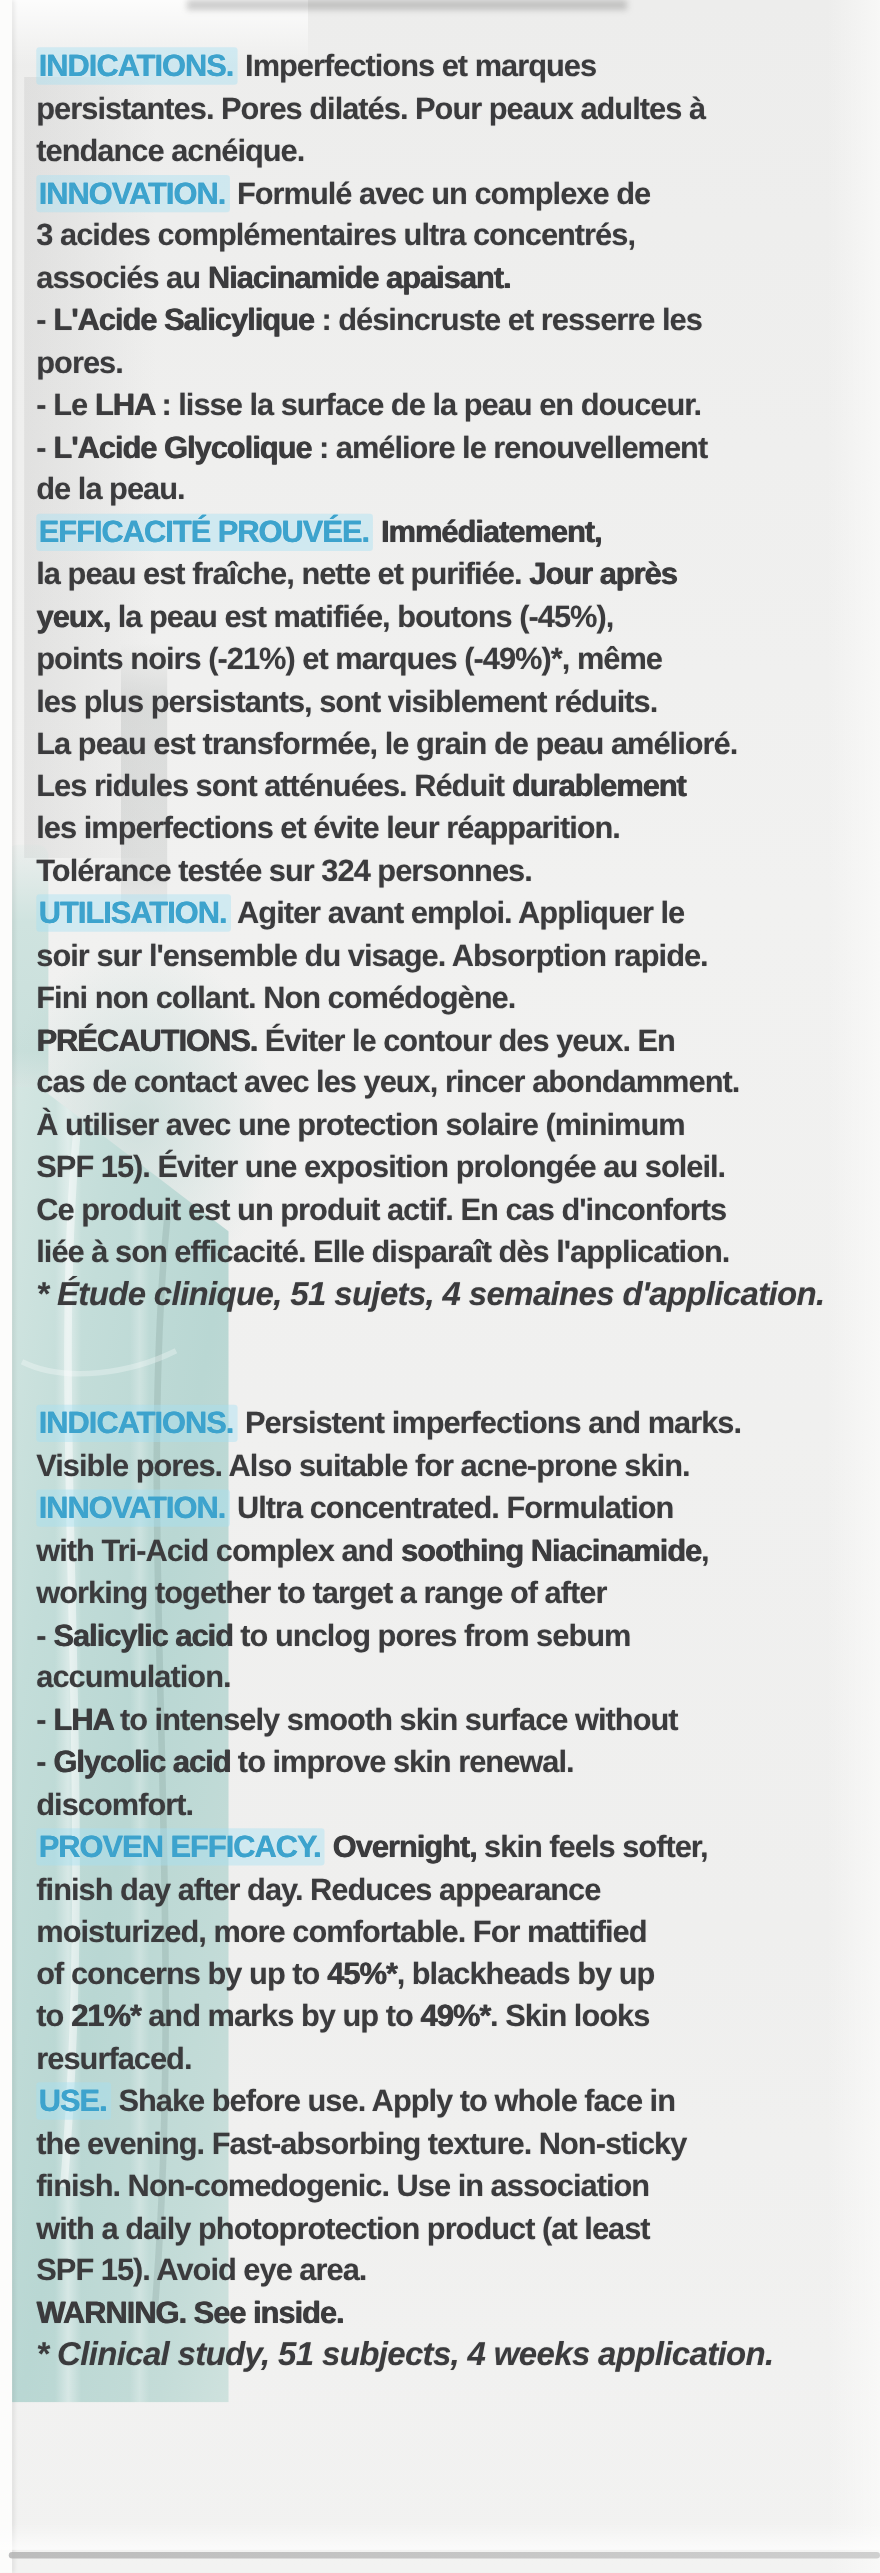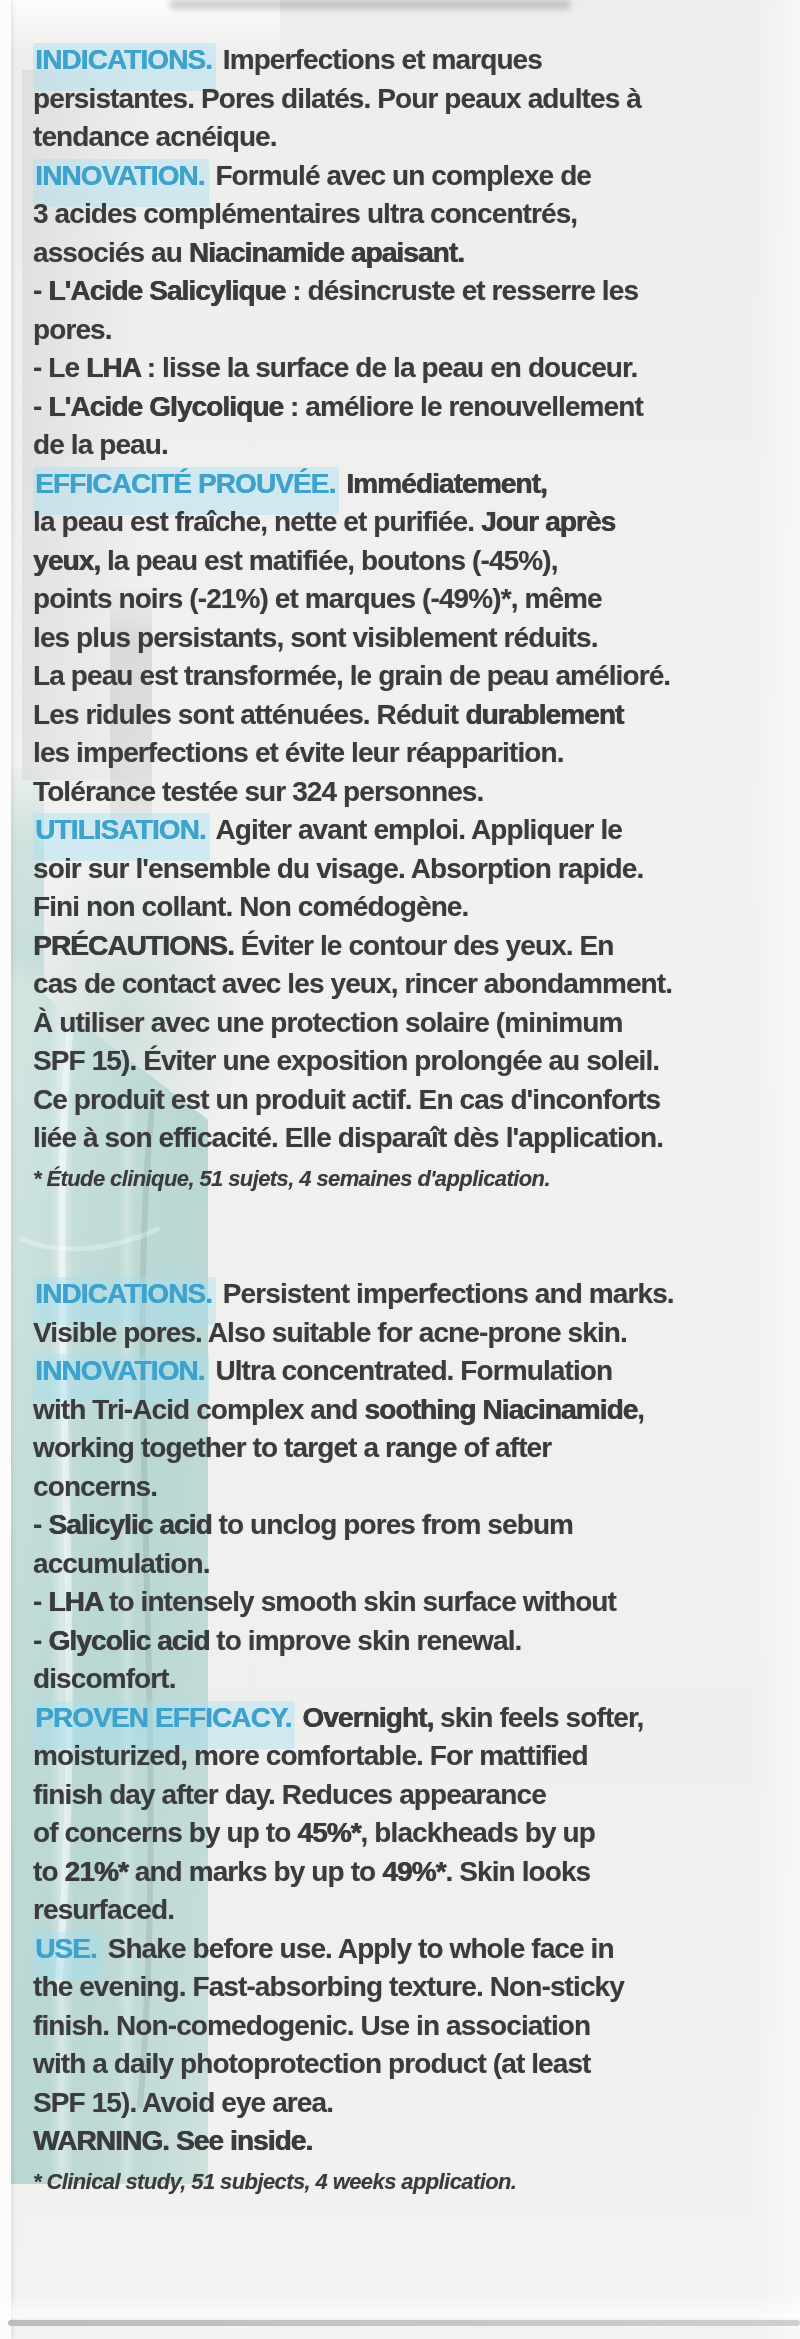--- a/index.html
+++ b/index.html
@@ -48,23 +48,23 @@
   .section-en{top:1275px;}
   .line{
     white-space:nowrap;line-height:38.5px;font-size:28px;font-weight:700;
     letter-spacing:-0.9px;color:var(--body-text);
     text-shadow:0 0 1px rgba(70,70,70,.35);
   }
   .s-n{}
   .s-b{text-shadow:.6px 0 currentColor,0 0 1px rgba(70,70,70,.35);}
   .s-k{text-shadow:.6px 0 currentColor,0 0 1px rgba(70,70,70,.35);}
   .s-h{color:var(--heading-blue);background:var(--heading-highlight);
-       padding:1px 4px 16px 2px;border-radius:3px;
+       padding:1px 4px 2px 2px;border-radius:3px;
        text-shadow:.5px 0 currentColor;}
-  .s-i{font-style:italic;font-size:22px;letter-spacing:-0.6px;}
+  .s-i{font-style:italic;font-size:30px;letter-spacing:-0.6px;}
 </style>
 </head>
 <body>
 
 <div class="stage">
 
   <div class="top-glare"></div>
   <div class="top-cut-text"></div>
   <div class="print-shade-band"></div>
   <div class="gray-shadow-column"></div>
@@ -117,29 +117,28 @@
       <div class="line"><span class="s-n">Ce produit est un produit actif. En cas d'inconforts</span></div>
       <div class="line"><span class="s-n">liée à son efficacité. Elle disparaît dès l'application.</span></div>
       <div class="line"><span class="s-i">* Étude clinique, 51 sujets, 4 semaines d'application.</span></div>
     </div>
   <div class="text-section section-en">
       <div class="line"><span class="s-h">INDICATIONS.</span><span class="s-n"> Persistent imperfections and marks.</span></div>
       <div class="line"><span class="s-n">Visible pores. Also suitable for acne-prone skin.</span></div>
       <div class="line"><span class="s-h">INNOVATION.</span><span class="s-n"> Ultra concentrated. Formulation</span></div>
       <div class="line"><span class="s-n">with Tri-Acid complex and </span><span class="s-b">soothing Niacinamide</span><span class="s-n">,</span></div>
       <div class="line"><span class="s-n">working together to target a range of after</span></div>
-      <div class="line"><span class="s-n">concerns.</span></div>
       <div class="line"><span class="s-n">- </span><span class="s-b">Salicylic acid</span><span class="s-n"> to unclog pores from sebum</span></div>
       <div class="line"><span class="s-n">accumulation.</span></div>
       <div class="line"><span class="s-n">- </span><span class="s-b">LHA</span><span class="s-n"> to intensely smooth skin surface without</span></div>
       <div class="line"><span class="s-n">- </span><span class="s-b">Glycolic acid</span><span class="s-n"> to improve skin renewal.</span></div>
       <div class="line"><span class="s-n">discomfort.</span></div>
       <div class="line"><span class="s-h">PROVEN EFFICACY.</span><span class="s-b"> Overnight,</span><span class="s-n"> skin feels softer,</span></div>
+      <div class="line"><span class="s-n">finish day after day. Reduces appearance</span></div>
       <div class="line"><span class="s-n">moisturized, more comfortable. For mattified</span></div>
-      <div class="line"><span class="s-n">finish day after day. Reduces appearance</span></div>
       <div class="line"><span class="s-n">of concerns by up to </span><span class="s-b">45%*</span><span class="s-n">, blackheads by up</span></div>
       <div class="line"><span class="s-n">to </span><span class="s-b">21%*</span><span class="s-n"> and marks by up to </span><span class="s-b">49%*</span><span class="s-n">. Skin looks</span></div>
       <div class="line"><span class="s-n">resurfaced.</span></div>
       <div class="line"><span class="s-h">USE.</span><span class="s-n"> Shake before use. Apply to whole face in</span></div>
       <div class="line"><span class="s-n">the evening. Fast-absorbing texture. Non-sticky</span></div>
       <div class="line"><span class="s-n">finish. Non-comedogenic. Use in association</span></div>
       <div class="line"><span class="s-n">with a daily photoprotection product (at least</span></div>
       <div class="line"><span class="s-n">SPF 15). Avoid eye area.</span></div>
       <div class="line"><span class="s-k">WARNING. See inside.</span></div>
       <div class="line"><span class="s-i">* Clinical study, 51 subjects, 4 weeks application.</span></div>

